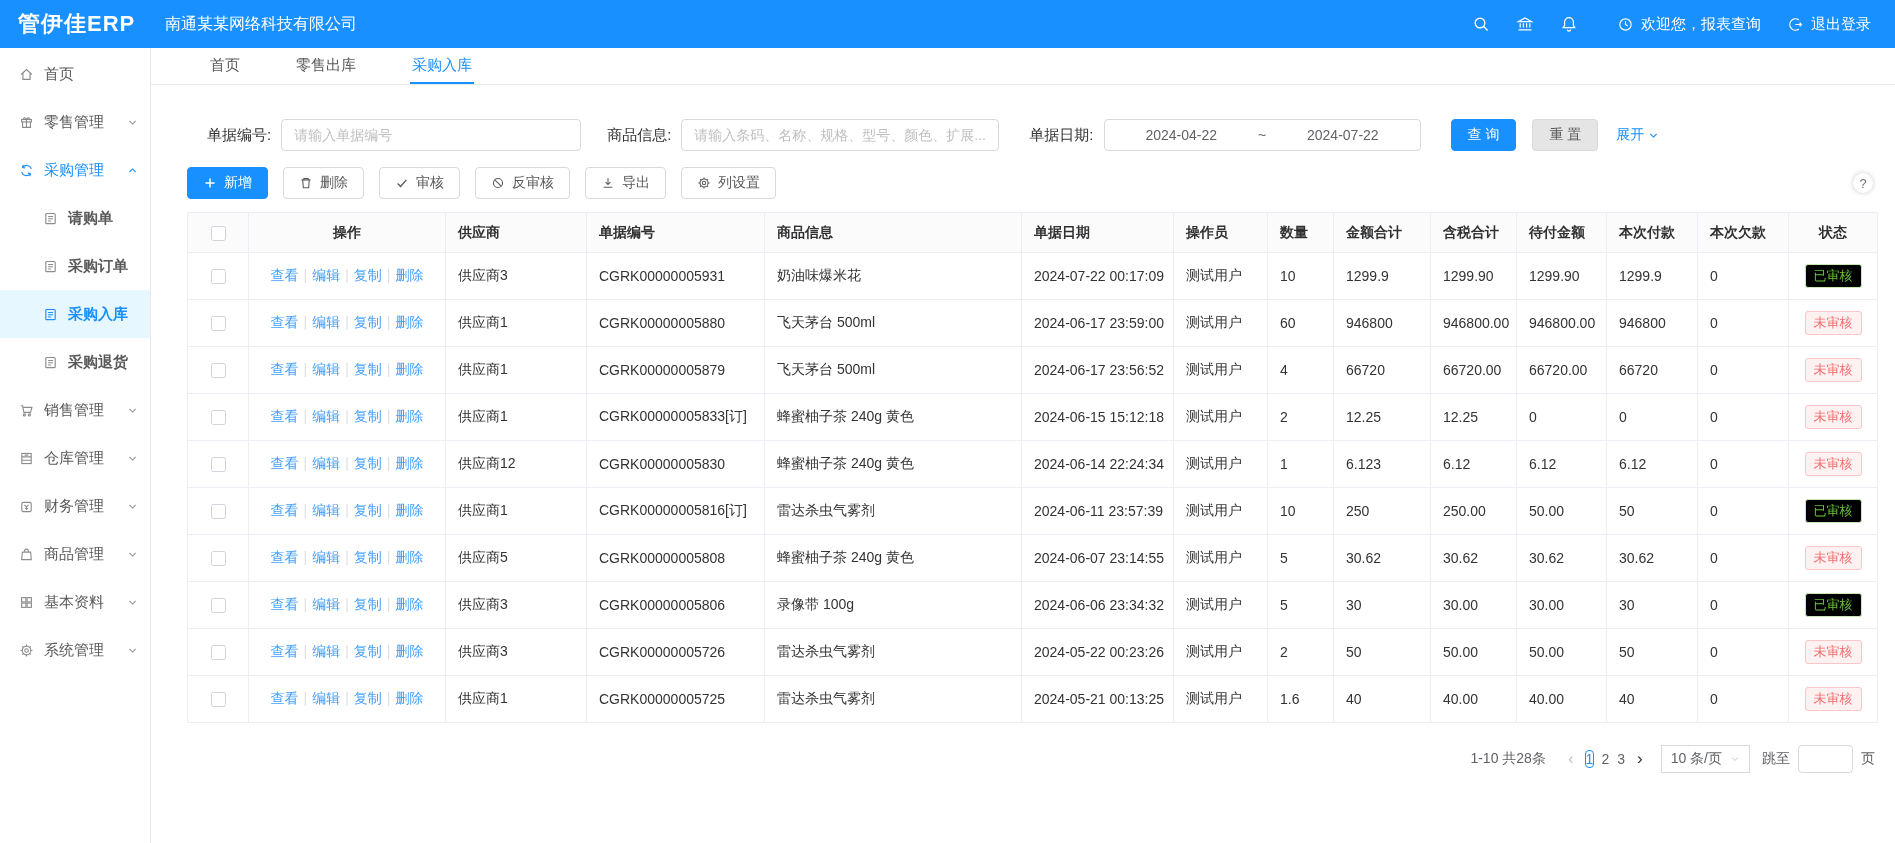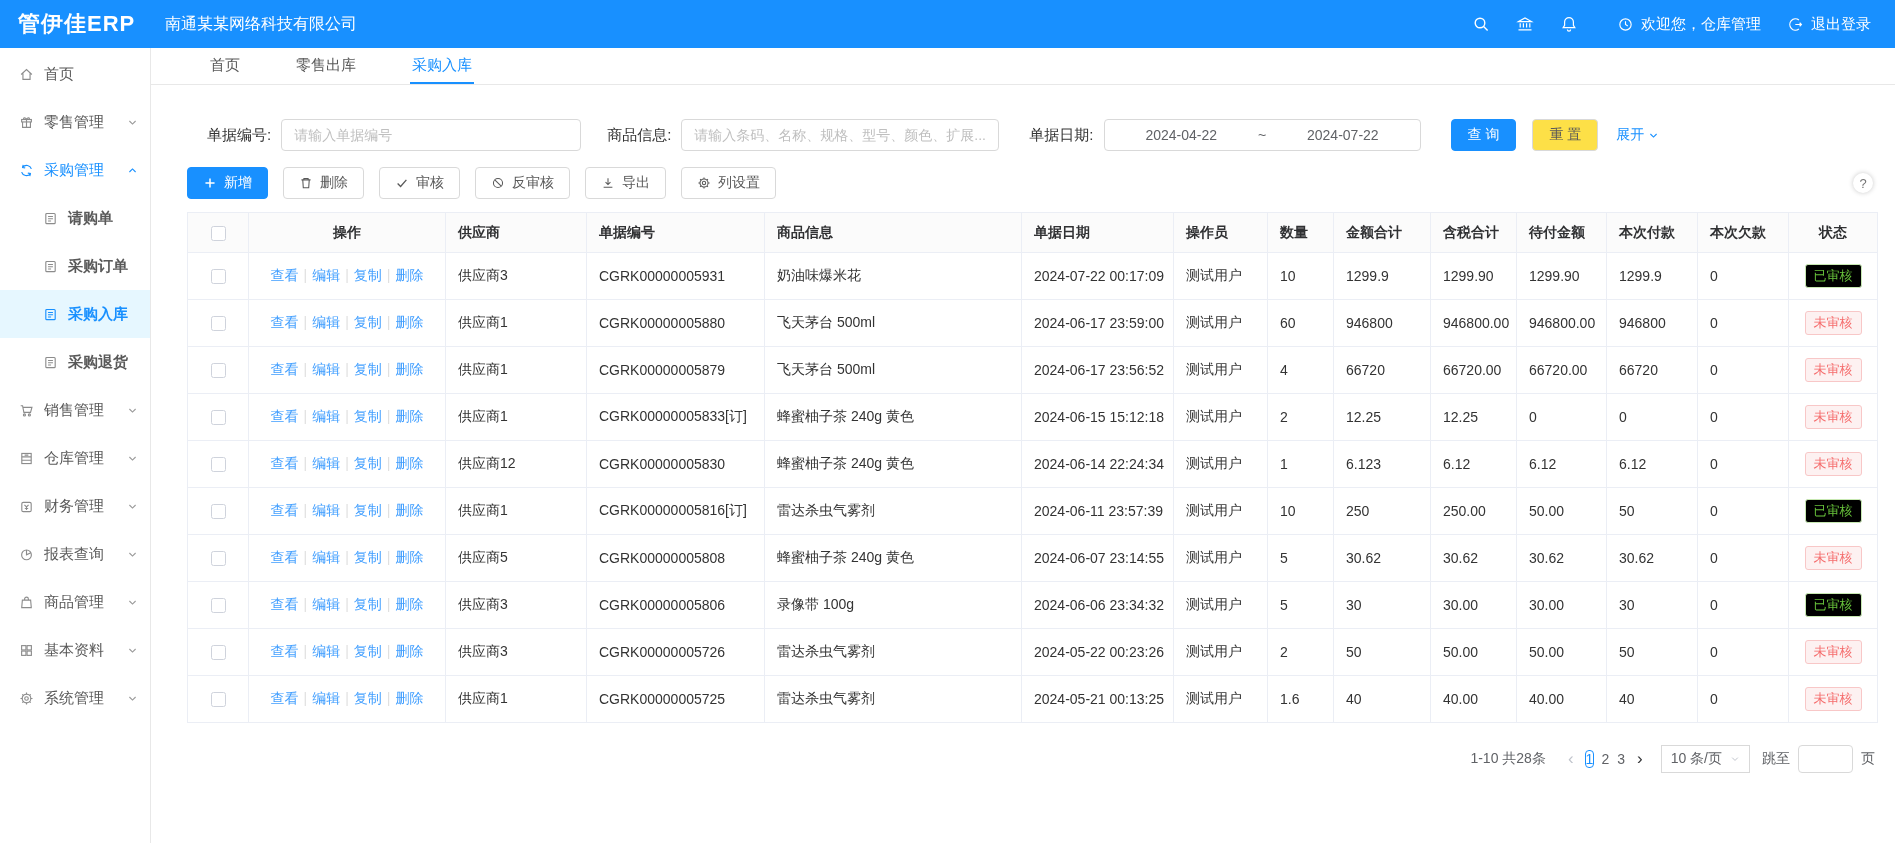--- a/index.html
+++ b/index.html
@@ -48,21 +48,21 @@
   .filters { display:flex; align-items:center; margin-top:34px; padding-left:20px; font-size:15px; color:#333; }
   .f-label { margin-right:10px; white-space:nowrap; }
   .f-input { height:32px; border:1px solid #d9d9d9; border-radius:4px; padding:0 12px; font-size:14px; color:#333;
              font-family:"Liberation Sans","DejaVu Sans",sans-serif; outline:none; }
   .f-input::placeholder { color:#bfbfbf; }
   .w1 { width:300px; }
   .w2 { width:318px; }
   .ml1 { margin-left:26px; } .ml2 { margin-left:30px; }
   .date-range { width:317px; height:32px; border:1px solid #d9d9d9; border-radius:4px; display:flex; align-items:center;
                 justify-content:space-evenly; font-size:14px; color:#606266; cursor:pointer; }
-  .btn { height:32px; padding:0 16px; border:1px solid #d9d9d9; border-radius:4px; background:#fde047; font-size:14px;
+  .btn { height:32px; padding:0 16px; border:1px solid #d9d9d9; border-radius:4px; background:#e5e5e5; font-size:14px;
          color:#595959; cursor:pointer; white-space:nowrap; font-family:inherit; }
   .btn.primary { background:#1890ff; border-color:#1890ff; color:#fff; }
   .btn.q { margin-left:30px; } .btn.r { margin-left:16px; }
   .expand { display:flex; align-items:center; gap:4px; color:#1890ff; font-size:14px; margin-left:18px; cursor:pointer; }
   .expand svg { width:11px; height:11px; }
 
   
   .toolbar { display:flex; align-items:center; gap:15px; margin-top:16px; }
   .tbtn { height:32px; display:flex; align-items:center; gap:7px; padding:0 15px; border:1px solid #d9d9d9; border-radius:4px;
           background:#fff; font-size:14px; color:#595959; cursor:pointer; white-space:nowrap; }
@@ -121,21 +121,21 @@
           <path d="M7.4 14.6a1.6 1.6 0 0 0 3.2 0"></path>
         </svg>
       </span>
     <span class="tb-group">
       <span>
           <svg viewBox="0 0 18 18" fill="none" stroke="currentColor" stroke-width="1.2">
             <circle cx="9" cy="9" r="6"></circle>
             <path d="M9 5.6V9l2.4 1.6"></path>
           </svg>
         </span>
-      <span>欢迎您，仓库管理</span>
+      <span>欢迎您，报表查询</span>
     </span>
     <span class="tb-group">
       <span>
           <svg viewBox="0 0 18 18" fill="none" stroke="currentColor" stroke-width="1.3">
             <path d="M12.6 4.2A6 6 0 1 0 12.6 13.8"></path>
             <path d="M8.8 9h6.4M13.4 7.2 15.2 9l-1.8 1.8"></path>
           </svg>
         </span>
       <span>退出登录</span>
     </span>
@@ -246,34 +246,20 @@
         </span>
       </div>
       <div class="side-item top">
         <span class="s-icon">
           <svg viewBox="0 0 16 16" fill="none" stroke="currentColor" stroke-width="1.2">
             <rect x="3" y="3.6" width="10" height="9.8" rx="1.5"></rect>
             <path d="M5.8 6.3 8 8.5l2.2-2.2M8 8.5v3.2M6.2 10.1h3.6"></path>
           </svg>
         </span>
         <span class="s-label">财务管理</span>
-        <span class="s-chev">
-          <svg viewBox="0 0 16 16" fill="none" stroke="currentColor" stroke-width="1.6">
-            <path d="M3.5 5.8 8 10.3l4.5-4.5"></path>
-          </svg>
-        </span>
-      </div>
-      <div class="side-item top">
-        <span class="s-icon">
-          <svg viewBox="0 0 16 16" fill="none" stroke="currentColor" stroke-width="1.2">
-            <circle cx="8" cy="8.4" r="5.2"></circle>
-            <path d="M8 3.2v5.2l4.6-2.3"></path>
-          </svg>
-        </span>
-        <span class="s-label">报表查询</span>
         <span class="s-chev">
           <svg viewBox="0 0 16 16" fill="none" stroke="currentColor" stroke-width="1.6">
             <path d="M3.5 5.8 8 10.3l4.5-4.5"></path>
           </svg>
         </span>
       </div>
       <div class="side-item top">
         <span class="s-icon">
           <svg viewBox="0 0 16 16" fill="none" stroke="currentColor" stroke-width="1.2">
             <path d="M3.6 5.4h8.8l.7 8H2.9z"></path>

